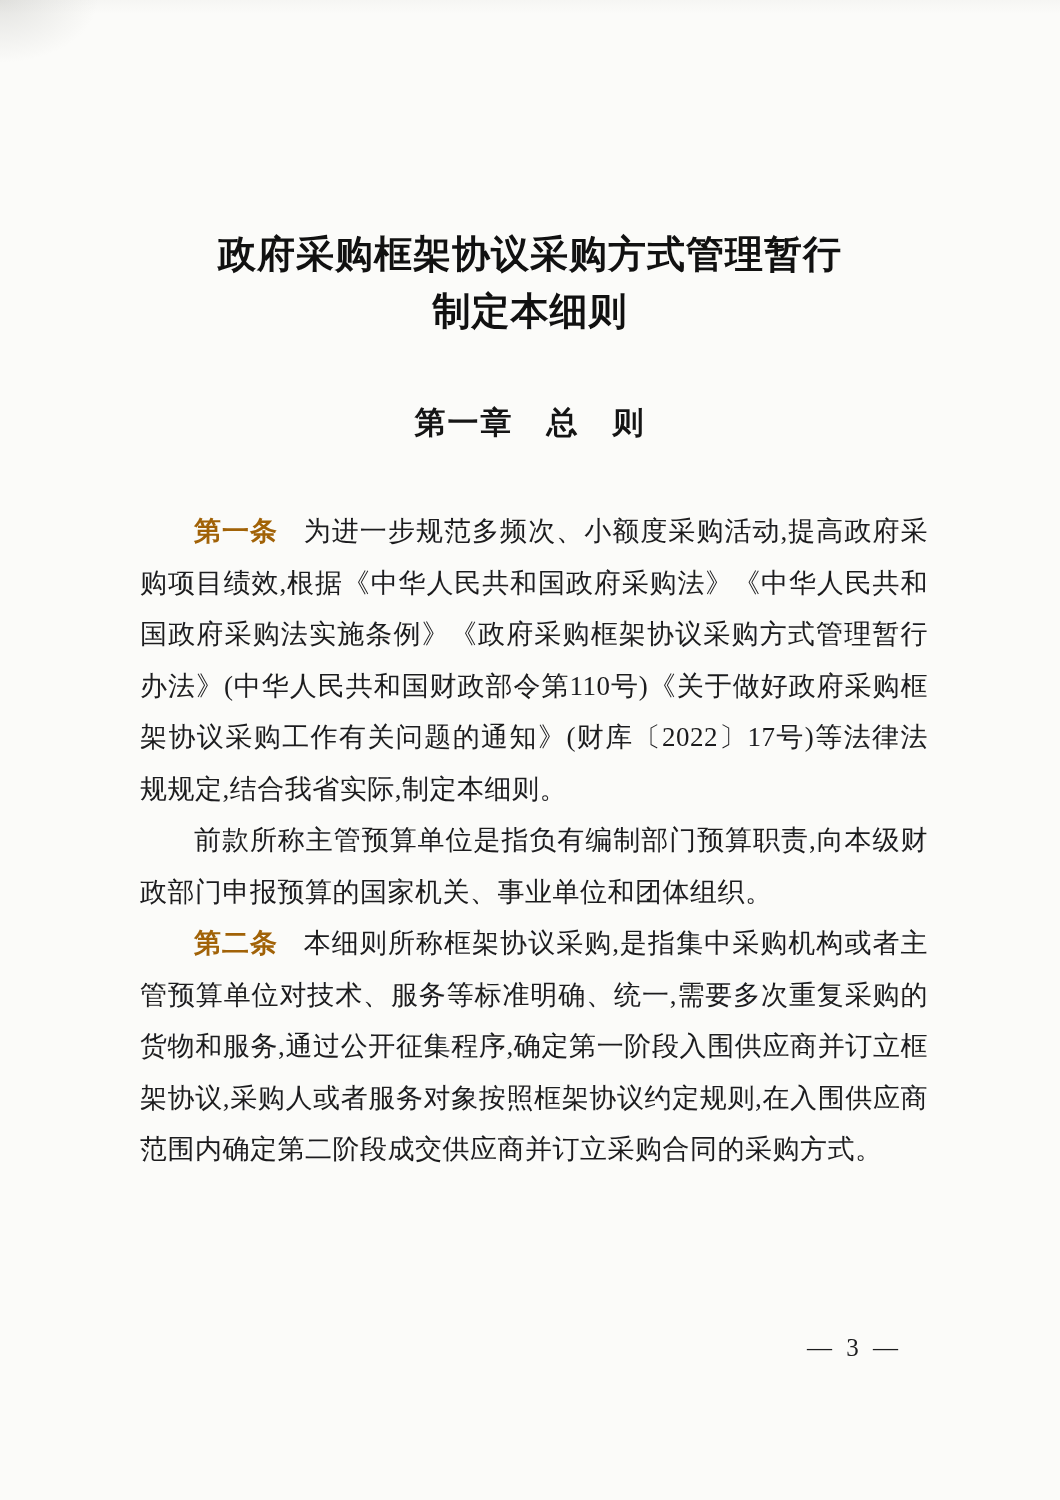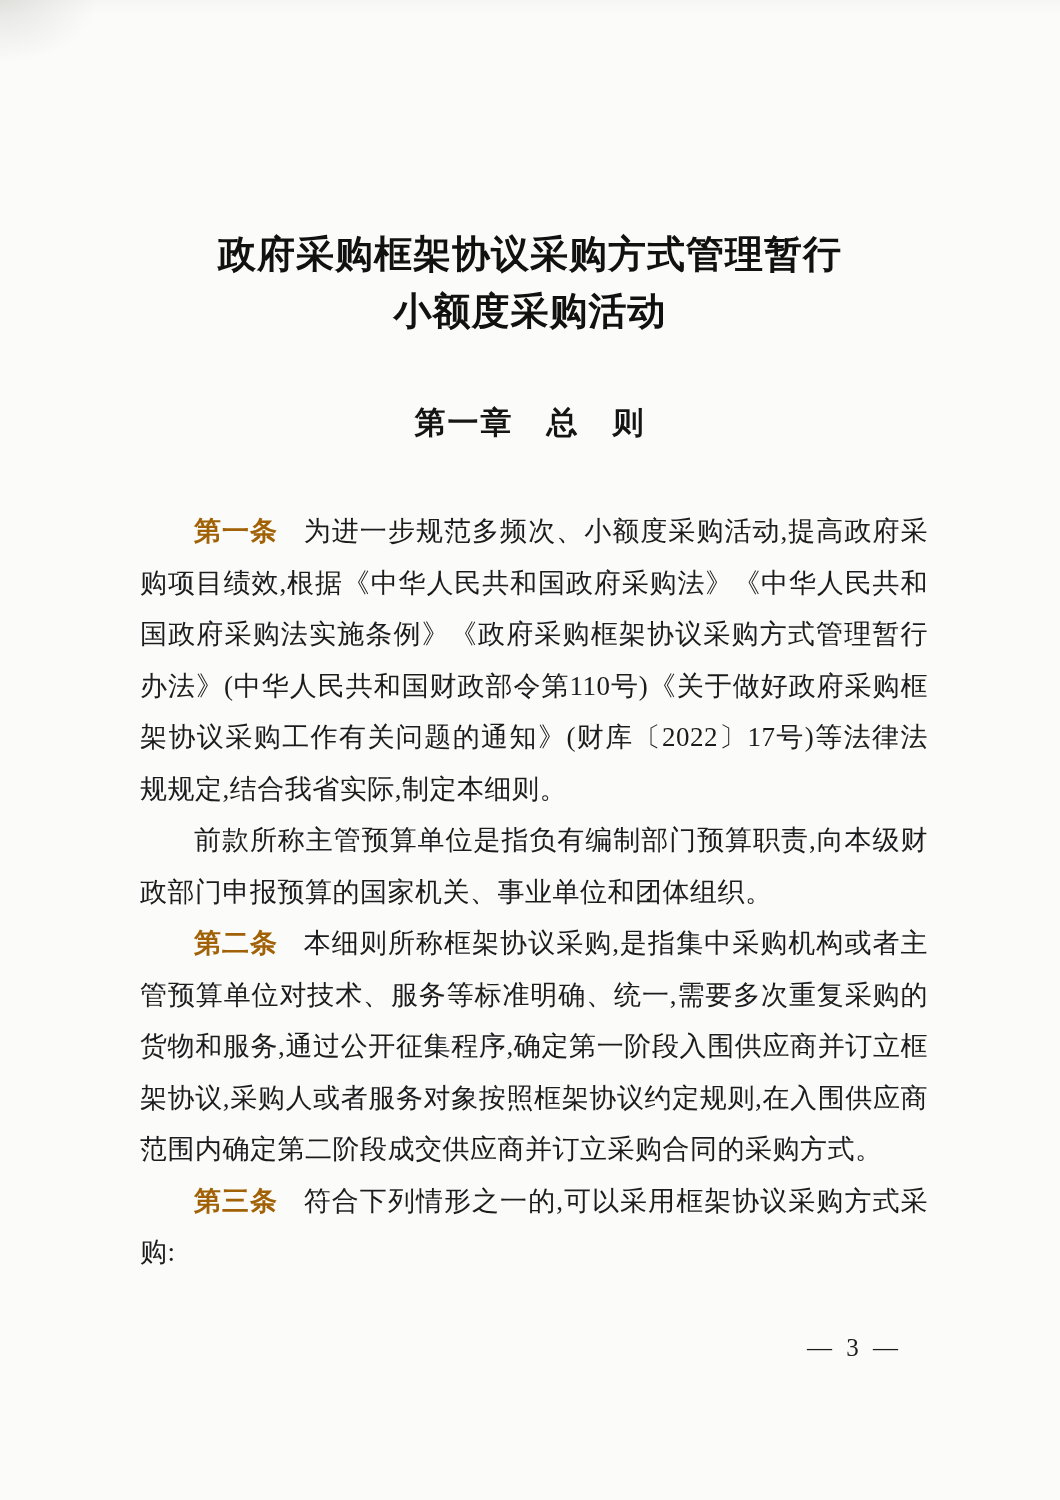--- a/index.html
+++ b/index.html
@@ -81,35 +81,32 @@
     white-space: nowrap;
   }
 </style>
 </head>
 <body>
 
 <div class="page">
 
   <div class="title-block">
     <div>政府采购框架协议采购方式管理暂行</div>
-    <div>小额度采购活动</div>
+    <div>制定本细则</div>
   </div>
 
   <div class="chapter-heading">第一章　总　则</div>
 
   <div class="body-text">
     <p>
       <span class="lead">第一条</span><span>为进一步规范多频次、小额度采购活动,提高政府采购项目绩效,根据《中华人民共和国政府采购法》《中华人民共和国政府采购法实施条例》《政府采购框架协议采购方式管理暂行办法》(中华人民共和国财政部令第110号)《关于做好政府采购框架协议采购工作有关问题的通知》(财库〔2022〕17号)等法律法规规定,结合我省实际,制定本细则。</span>
     </p>
     <p>
       <span>前款所称主管预算单位是指负有编制部门预算职责,向本级财政部门申报预算的国家机关、事业单位和团体组织。</span>
     </p>
     <p>
       <span class="lead">第二条</span><span>本细则所称框架协议采购,是指集中采购机构或者主管预算单位对技术、服务等标准明确、统一,需要多次重复采购的货物和服务,通过公开征集程序,确定第一阶段入围供应商并订立框架协议,采购人或者服务对象按照框架协议约定规则,在入围供应商范围内确定第二阶段成交供应商并订立采购合同的采购方式。</span>
     </p>
-    <p>
-      <span class="lead">第三条</span><span>符合下列情形之一的,可以采用框架协议采购方式采购:</span>
-    </p>
   </div>
 
   <div class="page-number">— 3 —</div>
 
 </div>
 
 </body></html>

